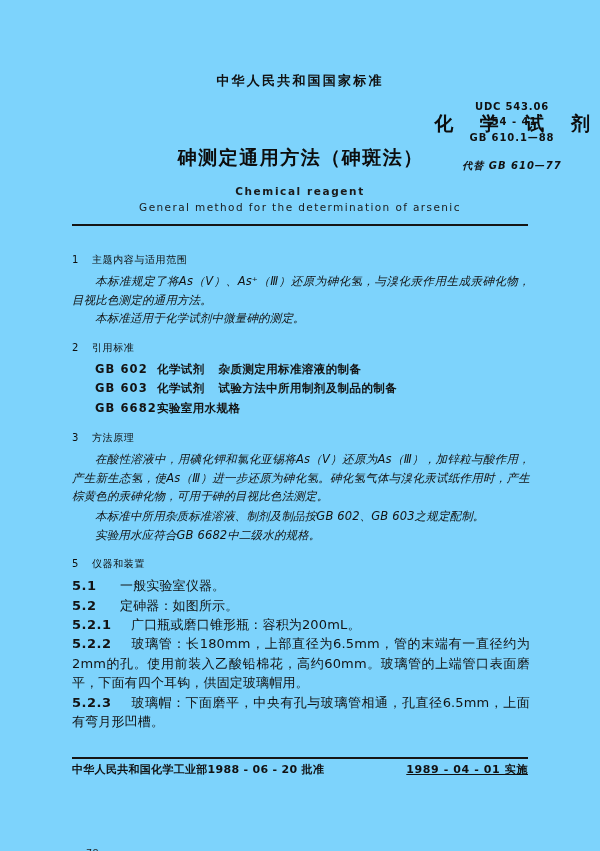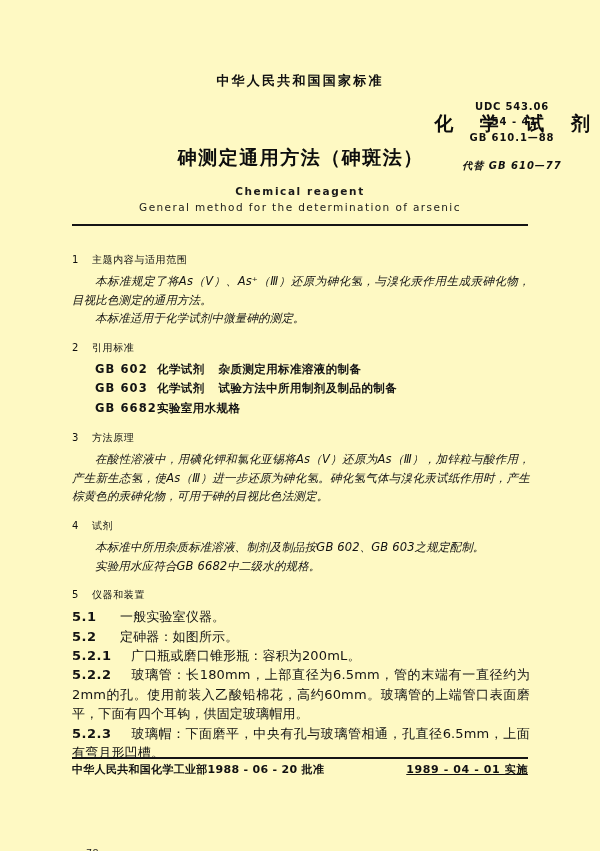--- a/index.html
+++ b/index.html
@@ -13,21 +13,21 @@
     font-family: "DejaVu Sans", "Liberation Sans", sans-serif;
     color: #141414;
     position: relative;
     overflow: hidden;
   }
   .page {
     position: absolute;
     left: 0; top: 0;
     width: 600px;
     height: 851px;
-    background: #fef9c3;
+    background: #7dd3fc;
   }
 
   
   .masthead {
     position: absolute;
     left: 0; top: 72px;
     width: 600px;
     text-align: center;
   }
   .nation-line {
@@ -249,23 +249,20 @@
     </div>
 
     <div class="sec">
       <div class="sec-head">
         <span class="num">3</span><span>方法原理</span>
       </div>
       <div class="para indent">在酸性溶液中，用碘化钾和氯化亚锡将As（Ⅴ）还原为As（Ⅲ），加锌粒与酸作用，产生新生态氢，使As（Ⅲ）进一步还原为砷化氢。砷化氢气体与溴化汞试纸作用时，产生棕黄色的汞砷化物，可用于砷的目视比色法测定。</div>
     </div>
 
     <div class="sec">
-      <div class="sec-head">
-        <span class="num">4</span><span>试剂</span>
-      </div>
       <div class="para indent">本标准中所用杂质标准溶液、制剂及制品按GB 602、GB 603之规定配制。</div>
       <div class="para indent">实验用水应符合GB 6682中二级水的规格。</div>
     </div>
 
     <div class="sec">
       <div class="sec-head">
         <span class="num">5</span><span>仪器和装置</span>
       </div>
       <div class="sub-line">
         <span class="lbl lbl-w2">5.1</span><span class="pad-l">一般实验室仪器。</span>

